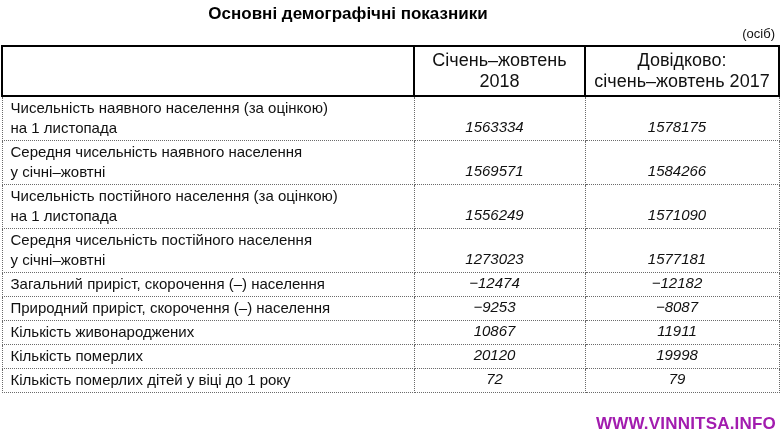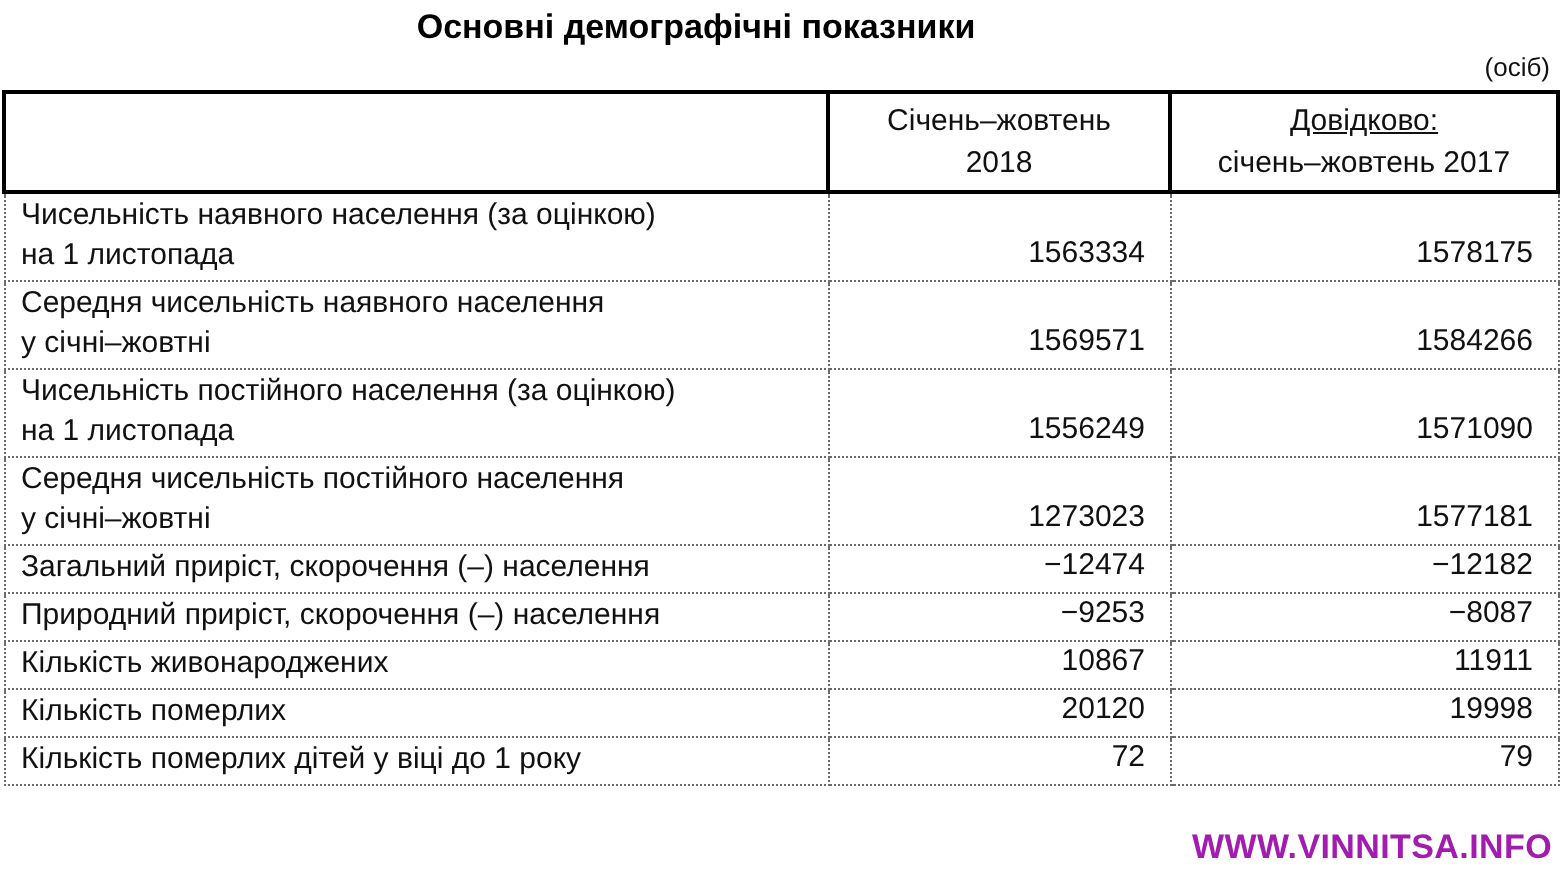--- a/index.html
+++ b/index.html
@@ -38,46 +38,46 @@
     top: 45px;
     left: 1px;
     width: 777px;
     border-collapse: collapse;
     table-layout: fixed;
   }
   table.demo-table thead td {
     border: 2px solid #000000;
     text-align: center;
     vertical-align: middle;
-    font-size: 15px;
+    font-size: 18px;
     line-height: 21px;
     height: 48px;
     padding: 0 2px;
     background: #ffffff;
   }
   table.demo-table thead .u {
-    text-decoration: underline;
   }
   table.demo-table tbody td {
     border: 1px dotted #6b6b6b;
     font-size: 15px;
     line-height: 20px;
     background: #ffffff;
   }
   td.label-cell {
     padding: 1px 4px 2px 8px;
     white-space: pre-line;
     vertical-align: middle;
     text-align: left;
   }
   td.num-cell {
-    text-align: right;
+    text-align: center;
     vertical-align: bottom;
     padding: 0 12px 3px 2px;
     font-variant-numeric: tabular-nums;
+    font-style: italic;
   }
   tr.row-tall { height: 43px; }
   tr.row-short { height: 23px; }
   .watermark {
     position: absolute;
     top: 414px;
     right: 4px;
     font-size: 17px;
     font-weight: bold;
     letter-spacing: 0.2px;

